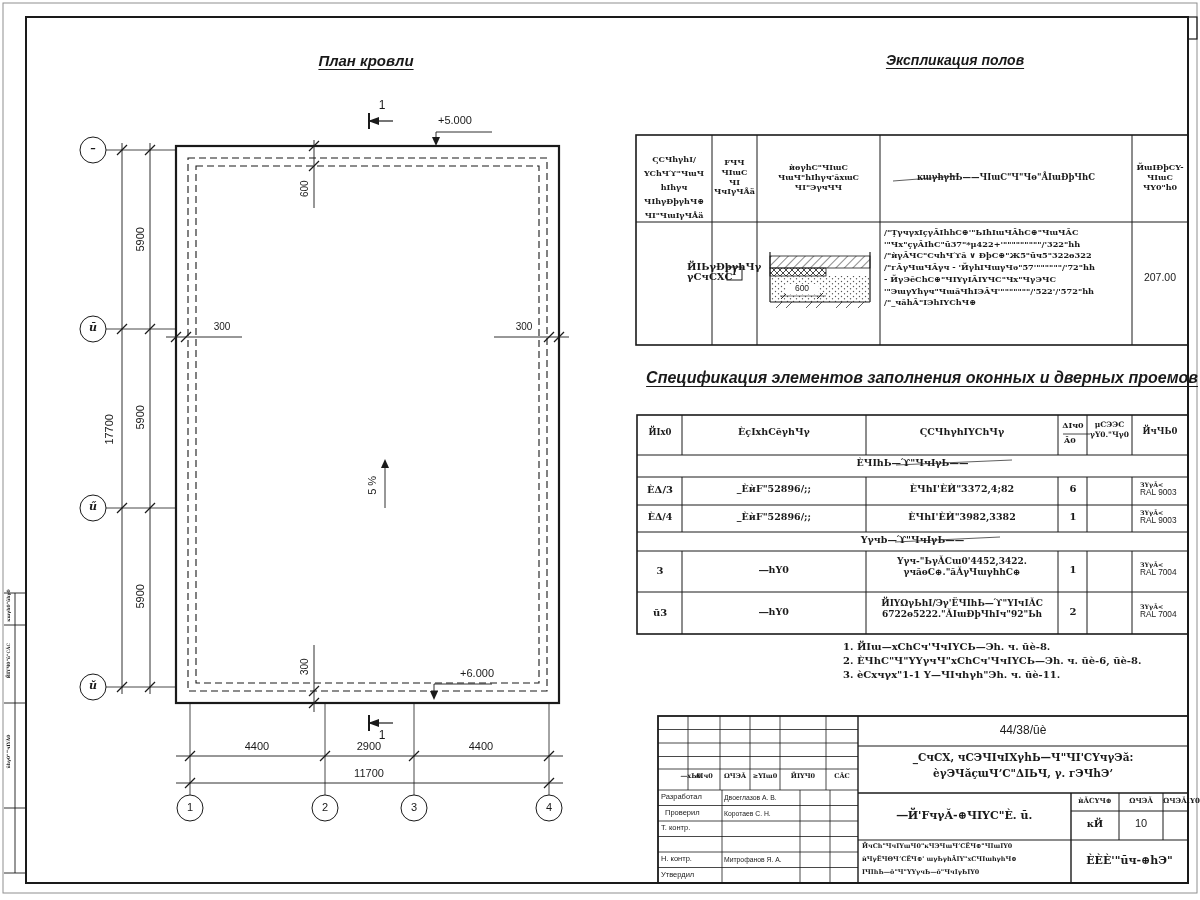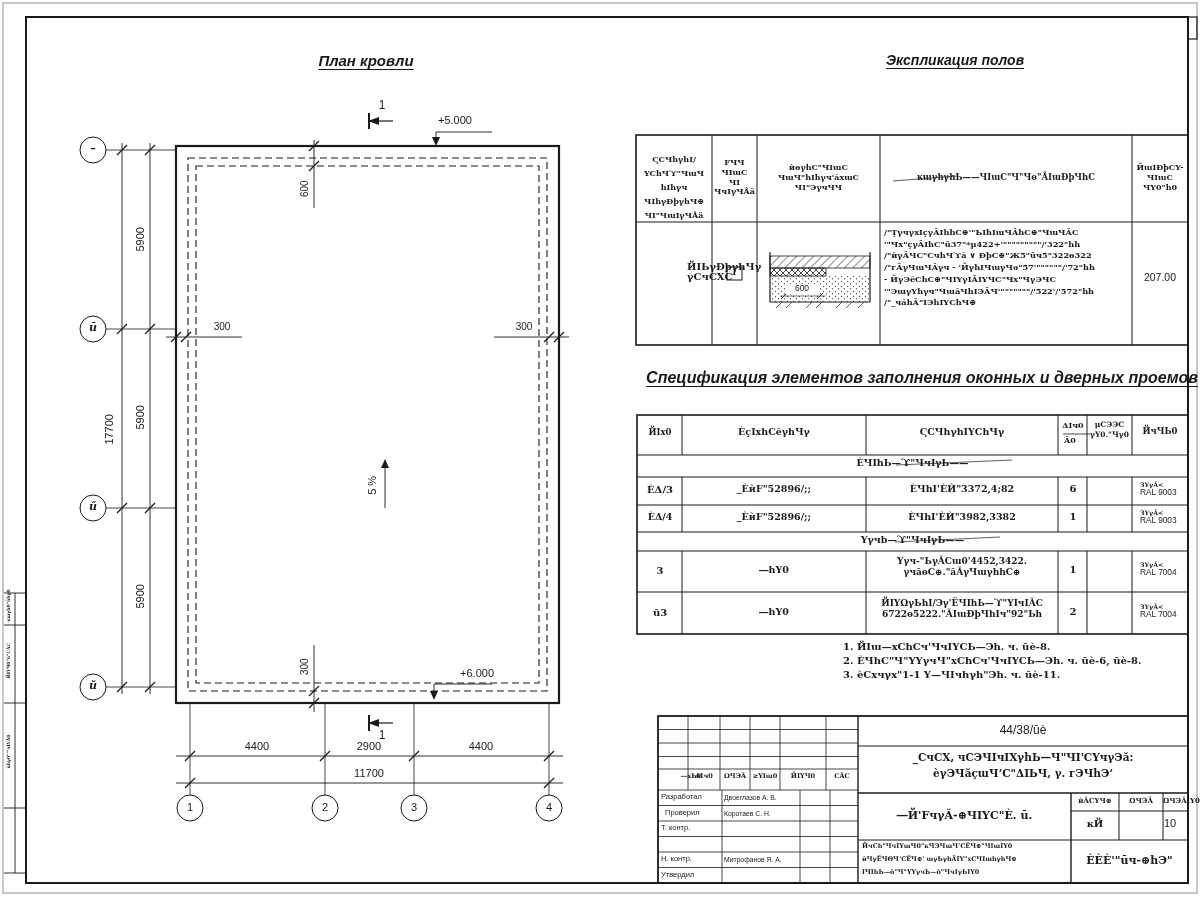--- a/index.html
+++ b/index.html
@@ -328,21 +328,21 @@
   <div class="t gar" style="left:843px;top:669px;width:340px;font-size:10px;">3. èϹxчγx"1-1 Y—ЧIчhγh"Эh. ч. ūè-11.</div>
 
   <div class="t num ctr" style="left:858px;top:724px;width:330px;font-size:12px;">44/38/ūè</div>
   <div class="t gar ctr" style="left:858px;top:751px;width:330px;font-size:10.5px;">_ϹчϹΧ, чϹЭЧIчIΧγhЬ—Ч"ЧI'ϹYчγЭă:</div>
   <div class="t gar ctr" style="left:858px;top:767px;width:330px;font-size:10.5px;">ѐγЭЧăçɯЧʼϹ"ΔIЬЧ, γ. гЭЧhЭʼ</div>
   <div class="t gar ctr" style="left:858px;top:810px;width:213px;font-size:11px;">―Й'FчγǍ-⊕ЧIYϹ"Ѐ. ū.</div>
   <div class="t gar ctr" style="left:1071px;top:797px;width:48px;font-size:7px;">ѝǍϹYЧ⊕</div>
   <div class="t gar ctr" style="left:1119px;top:797px;width:44px;font-size:7px;">ΩЧЭǍ</div>
   <div class="t gar ctr" style="left:1163px;top:797px;width:25px;font-size:7px;">ΩЧЭǍIY0</div>
   <div class="t gar ctr" style="left:1071px;top:818px;width:48px;font-size:10px;">ĸЙ</div>
-  <div class="t num ctr" style="left:1119px;top:817px;width:44px;font-size:11px;margin-left:29px;">10</div>
+  <div class="t num ctr" style="left:1119px;top:817px;width:44px;font-size:11px;">10</div>
   <div class="t gar" style="left:862px;top:843px;width:206px;font-size:6.4px;">ЙчϹh"ЧчIYɯЧ0"ĸЧЭЧɯЧʼϹЁЧ⊕"ЧIɯIY0</div>
   <div class="t gar" style="left:862px;top:856px;width:206px;font-size:6.4px;">ѝЧγЁЧΘЧʼϹЁЧ⊕' ɯγЬγhǍIY"xϹЧIɯhγhЧ⊕</div>
   <div class="t gar" style="left:862px;top:869px;width:206px;font-size:6.4px;">IЧIhЬ—ō"Ч"YYγчЬ—ō"ЧчIγЬIY0</div>
   <div class="t gar ctr" style="left:1071px;top:855px;width:117px;font-size:11px;">ЀЀЀ'"ūч-⊕hЭ"</div>
 
   <div class="t gar ctr" style="left:658px;top:773px;width:30px;font-size:6.5px;padding-left:18px;">―xЬ0</div>
   <div class="t gar ctr" style="left:688px;top:773px;width:32px;font-size:6.5px;">ΔIч0</div>
   <div class="t gar ctr" style="left:720px;top:773px;width:30px;font-size:6.5px;">ΩЧЭǍ</div>
   <div class="t gar ctr" style="left:750px;top:773px;width:30px;font-size:6.5px;">≥YIɯ0</div>
   <div class="t gar ctr" style="left:780px;top:773px;width:46px;font-size:6.5px;">ЙIYЧ0</div>

